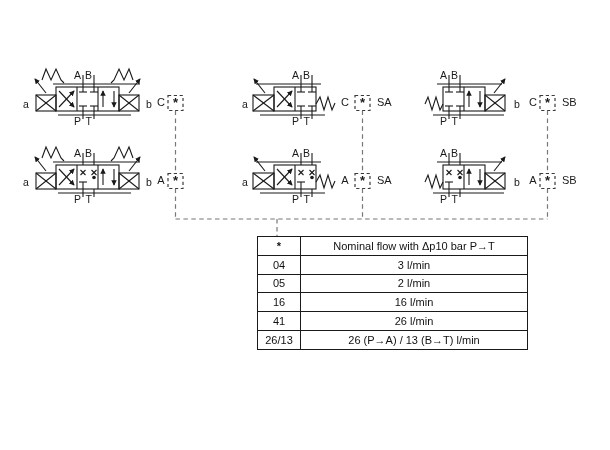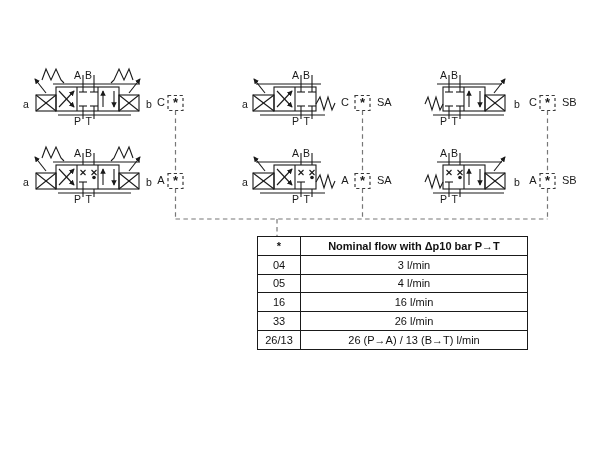--- a/index.html
+++ b/index.html
@@ -12,21 +12,21 @@
   svg line,svg polyline,svg rect.frame,svg path.sym{stroke:#1a1a1a;stroke-width:1.1;fill:none;}
   svg rect.dashedbox{stroke:#3a3a3a;stroke-width:1.2;fill:none;stroke-dasharray:3.2 2.6;}
   svg path.dashline{stroke:#777;stroke-width:1.2;fill:none;stroke-dasharray:4.5 3.4;}
   svg circle.dot{fill:#1a1a1a;stroke:none;}
   #flow-table{position:absolute;left:257px;top:236px;border-collapse:collapse;table-layout:fixed;}
   #flow-table td{border:1.5px solid #1a1a1a;height:17.8px;padding:0 2px;text-align:center;
                  vertical-align:middle;font-size:11px;color:#111;}
   #flow-table td.c1{width:38px;font-weight:normal;}
   #flow-table td.c2{width:222px;}
   #flow-table tr.hdr td{font-weight:bold;}
-  #flow-table tr.hdr td.c2{font-weight:bold;}
+  #flow-table tr.hdr td.c2{font-weight:normal;}
 </style>
 </head>
 <body>
 
 <div id="canvas">
 
 <svg id="schematic" width="610" height="450" viewBox="0 0 610 450">
   <defs>
     <marker id="arr" viewBox="0 0 10 10" refX="8.5" refY="5" markerWidth="5" markerHeight="5" orient="auto">
       <path d="M0,0 L10,5 L0,10 z" fill="#1a1a1a"></path>
@@ -336,28 +336,28 @@
       <tr class="hdr">
         <td class="c1">*</td>
         <td class="c2">Nominal flow with Δp10 bar P→T</td>
       </tr>
       <tr>
         <td class="c1">04</td>
         <td class="c2">3 l/min</td>
       </tr>
       <tr>
         <td class="c1">05</td>
-        <td class="c2">4 l/min</td>
+        <td class="c2">2 l/min</td>
       </tr>
       <tr>
         <td class="c1">16</td>
         <td class="c2">16 l/min</td>
       </tr>
       <tr>
-        <td class="c1">33</td>
+        <td class="c1">41</td>
         <td class="c2">26 l/min</td>
       </tr>
       <tr>
         <td class="c1">26/13</td>
         <td class="c2">26 (P→A) / 13 (B→T) l/min</td>
       </tr>
     </tbody>
   </table>
 
 </div>

